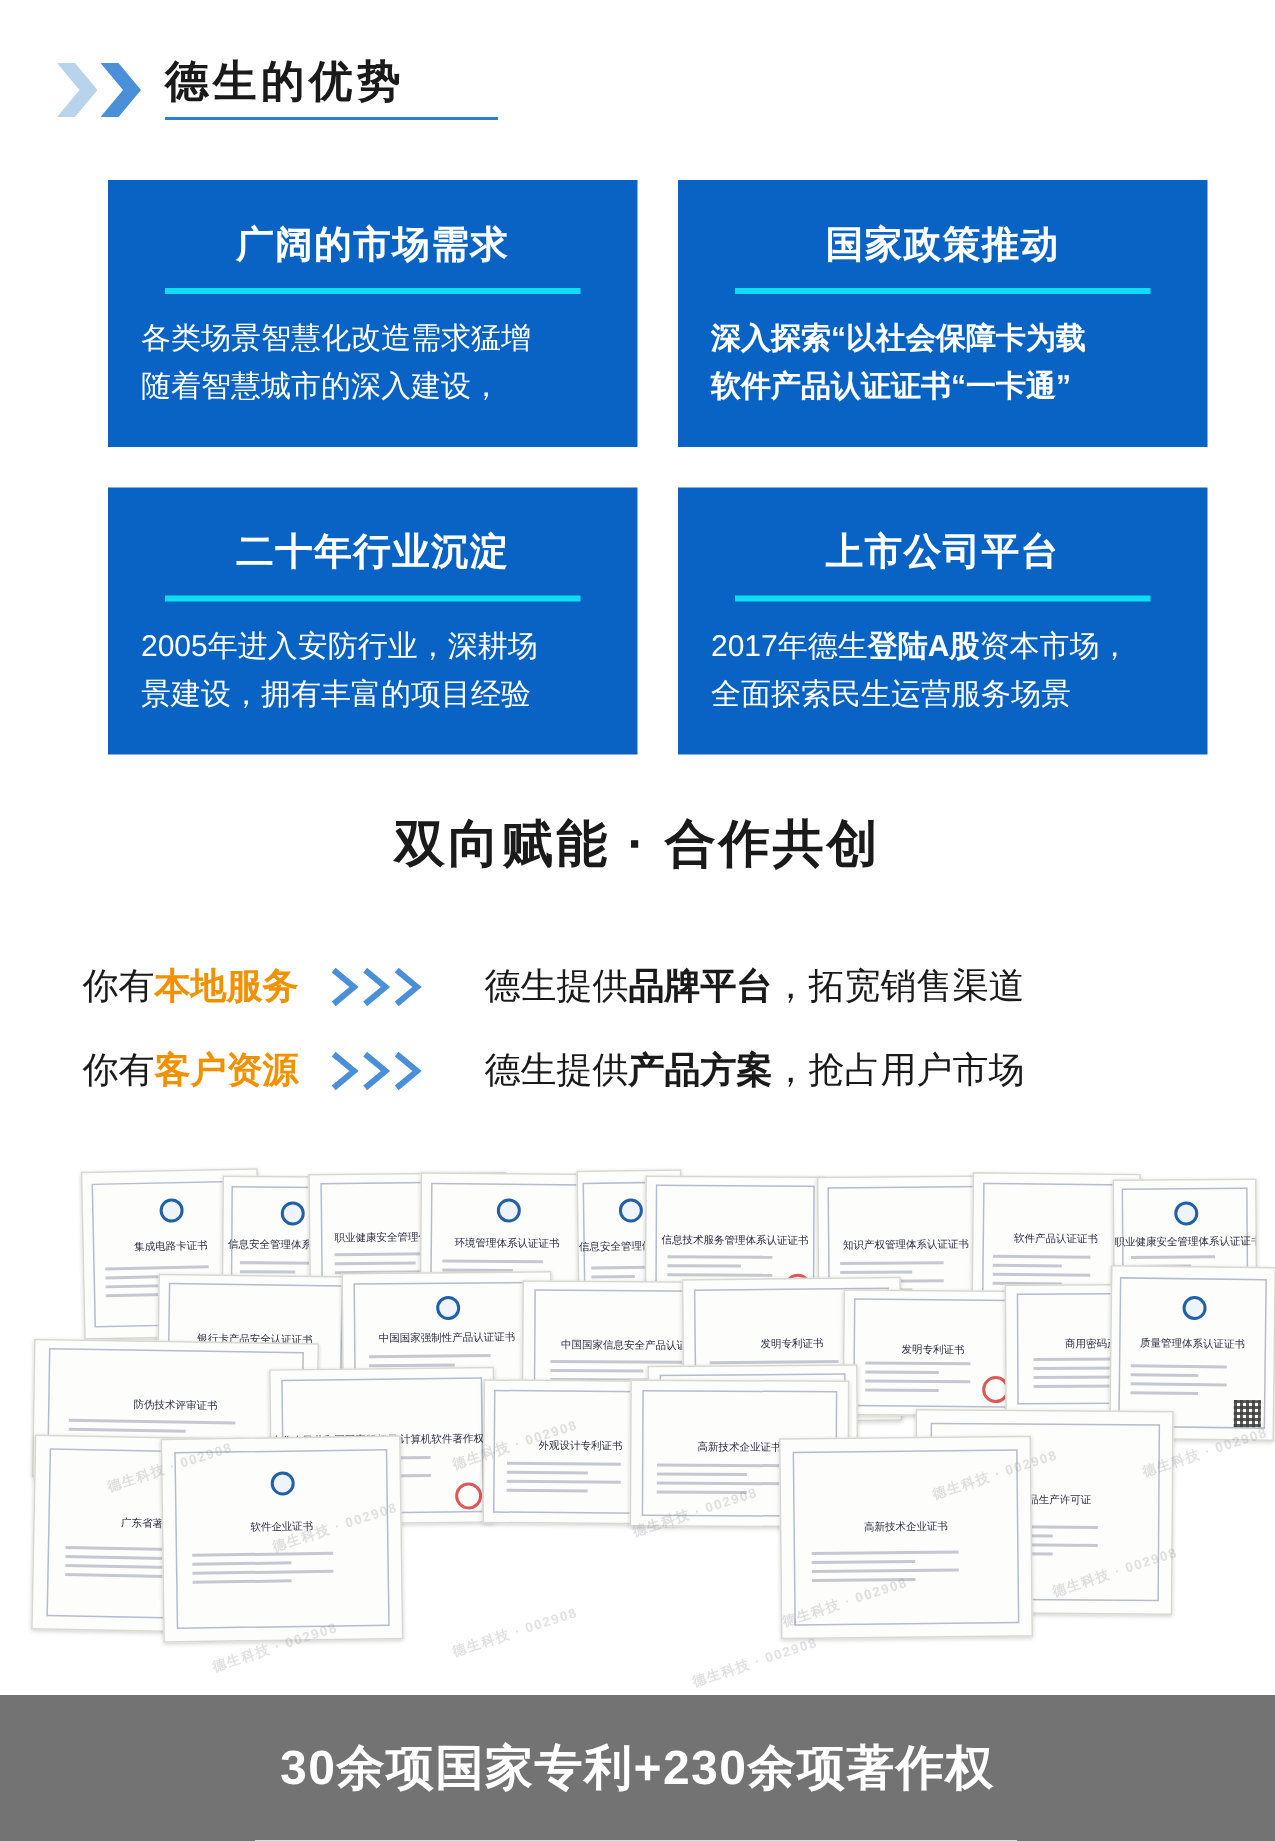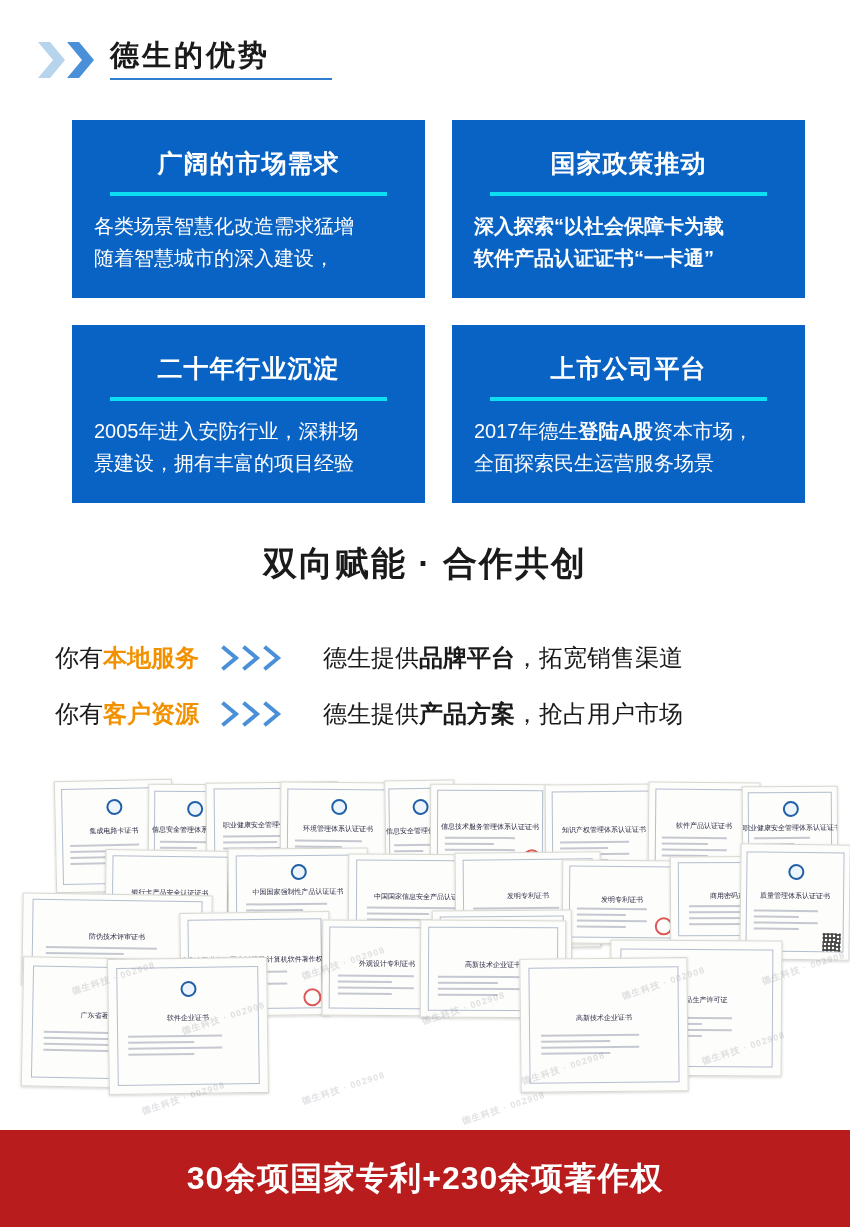--- a/index.html
+++ b/index.html
@@ -227,21 +227,21 @@
     white-space: nowrap;
     pointer-events: none;
     letter-spacing: 1px;
   }
 
   
   .footer-banner {
     position: absolute;
     left: 0; top: 1130px;
     width: 850px; height: 97px;
-    background: #b91c1c;
+    background: #737373;
     display: flex;
     align-items: center;
     justify-content: center;
   }
   .footer-text {
     font-size: 32px;
     font-weight: 700;
     color: #ffffff;
     letter-spacing: 1px;
     white-space: nowrap;

